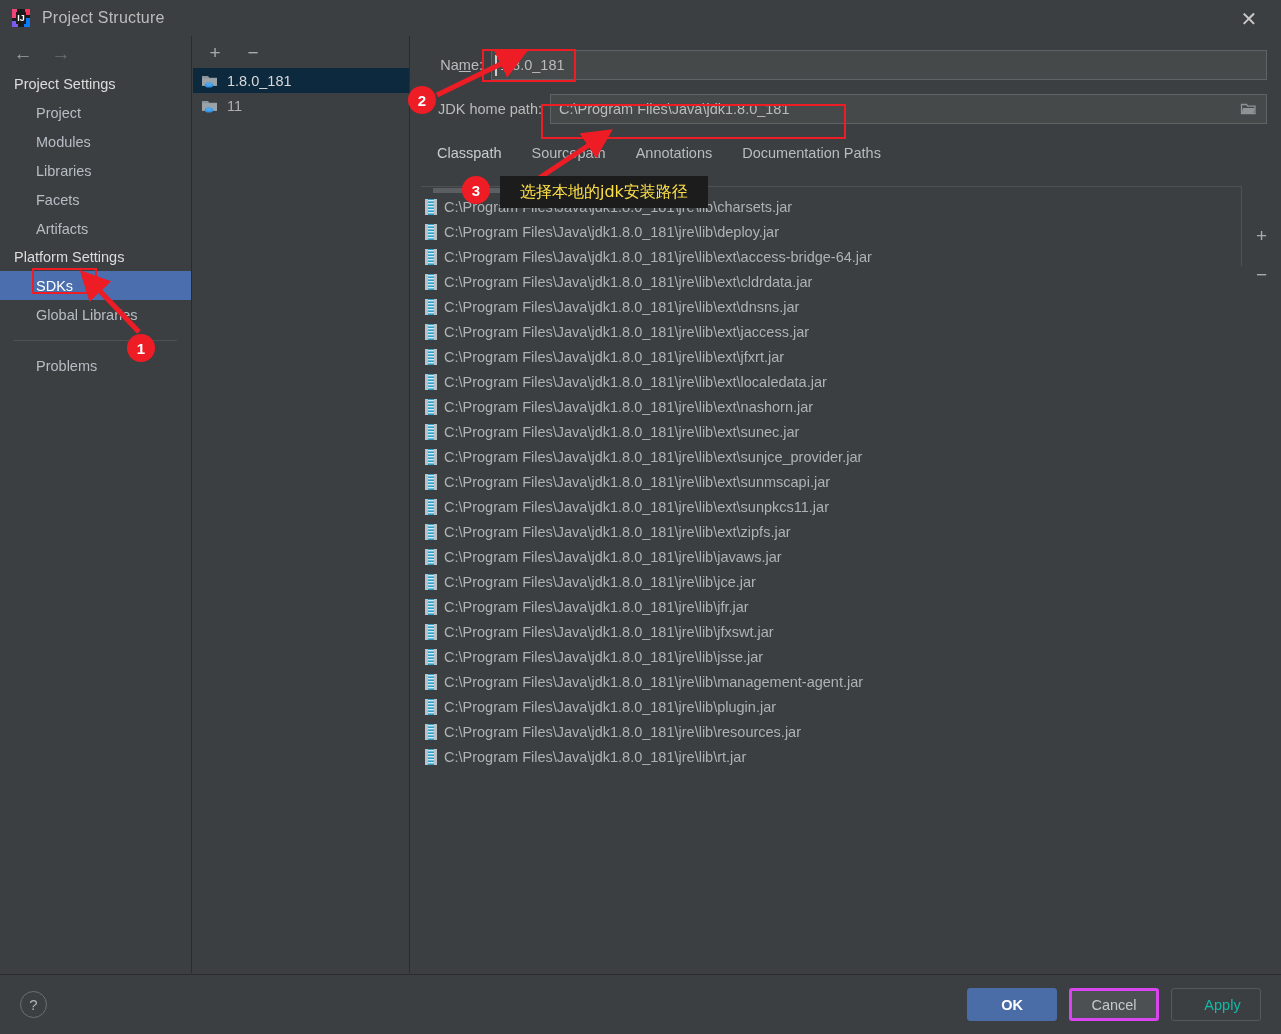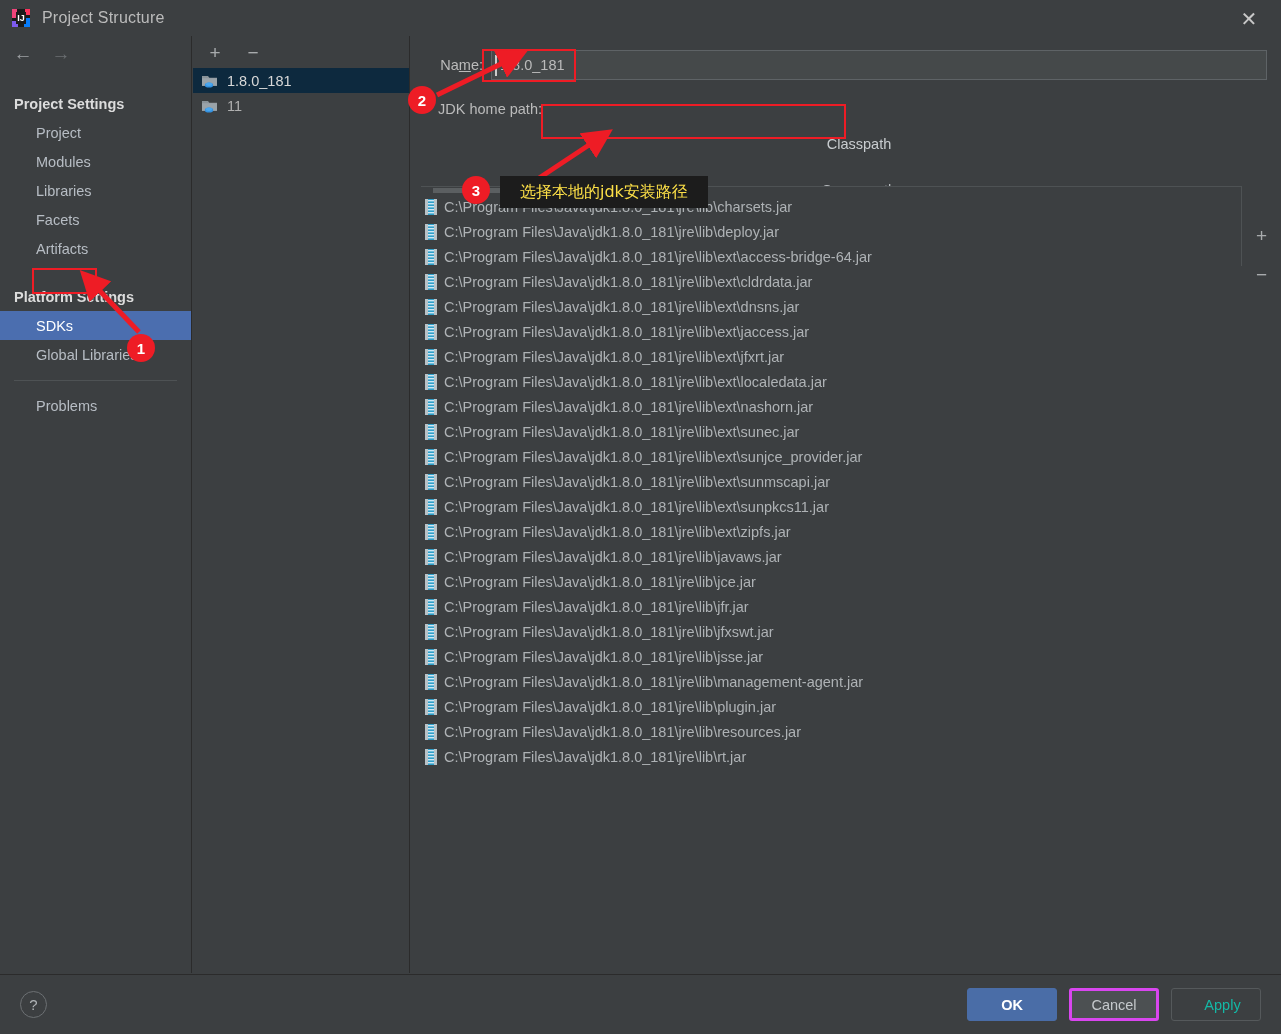--- a/index.html
+++ b/index.html
@@ -34,23 +34,22 @@
   .sidebar {
     position: absolute; left: 0; top: 36px; width: 192px; height: 937px;
     background: #3c3f41; border-right: 1px solid #2b2b2b;
   }
   .nav-arrows { height: 34px; display: flex; align-items: center; padding-left: 12px; gap: 16px; }
   .nav-arrow { width: 22px; height: 22px; display: flex; align-items: center; justify-content: center;
     color: #a0a3a6; font-size: 19px; line-height: 1; }
   .nav-arrow.disabled { color: #6c7073; }
 
   .section-head {
-    color: #dcdcdc; font-size: 14.5px; font-weight: bold;
+    color: #dcdcdc; font-size: 14.5px; font-weight: normal;
     padding: 6px 0 6px 14px;
-    margin-top: 20px;
   }
   .nav-item {
     color: #b7bdc4; font-size: 14.5px; height: 29px; display: flex; align-items: center;
     padding-left: 36px; cursor: default;
   }
   .nav-item.selected { background: #4b6eaf; color: #ffffff; }
   .nav-divider { height: 1px; background: #4e5254; margin: 11px 14px 10px 14px; }
 
   
   .sdks-box {
@@ -98,21 +97,21 @@
   .name-box {
     position: absolute; left: 71px; top: 13px; width: 94px; height: 33px;
     border: 2px solid #ee1c25; pointer-events: none;
   }
   .path-box {
     position: absolute; left: 130px; top: 68px; width: 305px; height: 35px;
     border: 2px solid #ee1c25; pointer-events: none;
   }
 
   
-  .tabs { display: flex; align-items: center; height: 34px; margin-top: 12px; padding-left: 26px; gap: 30px; flex-direction: column; }
+  .tabs { display: flex; align-items: center; height: 34px; margin-top: 12px; padding-left: 26px; gap: 30px; }
   .tab { color: #b8bcbf; font-size: 14.5px; cursor: default; }
   .tab.active { color: #c9cdd0; }
 
   
   .cp-wrap {
     position: absolute; left: 10px; top: 150px; right: 40px; bottom: 10px;
     background: #3c3f41; border-top: 1px solid #4e5254;
   }
   .cp-scroll-h {
     position: absolute; left: 0; top: 0; width: 100%; height: 6px; background: #3c3f41;
@@ -243,20 +242,29 @@
     <div class="field-row">
       <div class="field-label lbl-name">Na<u>m</u>e:</div>
       <div class="text-input">
         <span class="caret"></span>
         <span>1.8.0_181</span>
       </div>
     </div>
 
     <div class="field-row">
       <div class="field-label lbl-home">JDK home path:</div>
+      <div class="text-input">
+        <span>C:\Program Files\Java\jdk1.8.0_181</span>
+        <span class="browse-icon">
+          <svg width="18" height="16" viewBox="0 0 18 16">
+            <path d="M1.5 3.5h5l1.3 1.7H15v7.3H1.5z" fill="none" stroke="#8e9396" stroke-width="1.3"></path>
+            <path d="M3 7h12l-1.6 5.2H1.6z" fill="#8e9396"></path>
+          </svg>
+        </span>
+      </div>
     </div>
 
     <div class="tabs">
       <div class="tab active">Classpath</div>
       <div class="tab">Sourcepath</div>
       <div class="tab">Annotations</div>
       <div class="tab">Documentation Paths</div>
     </div>
 
     <div class="cp-wrap">

